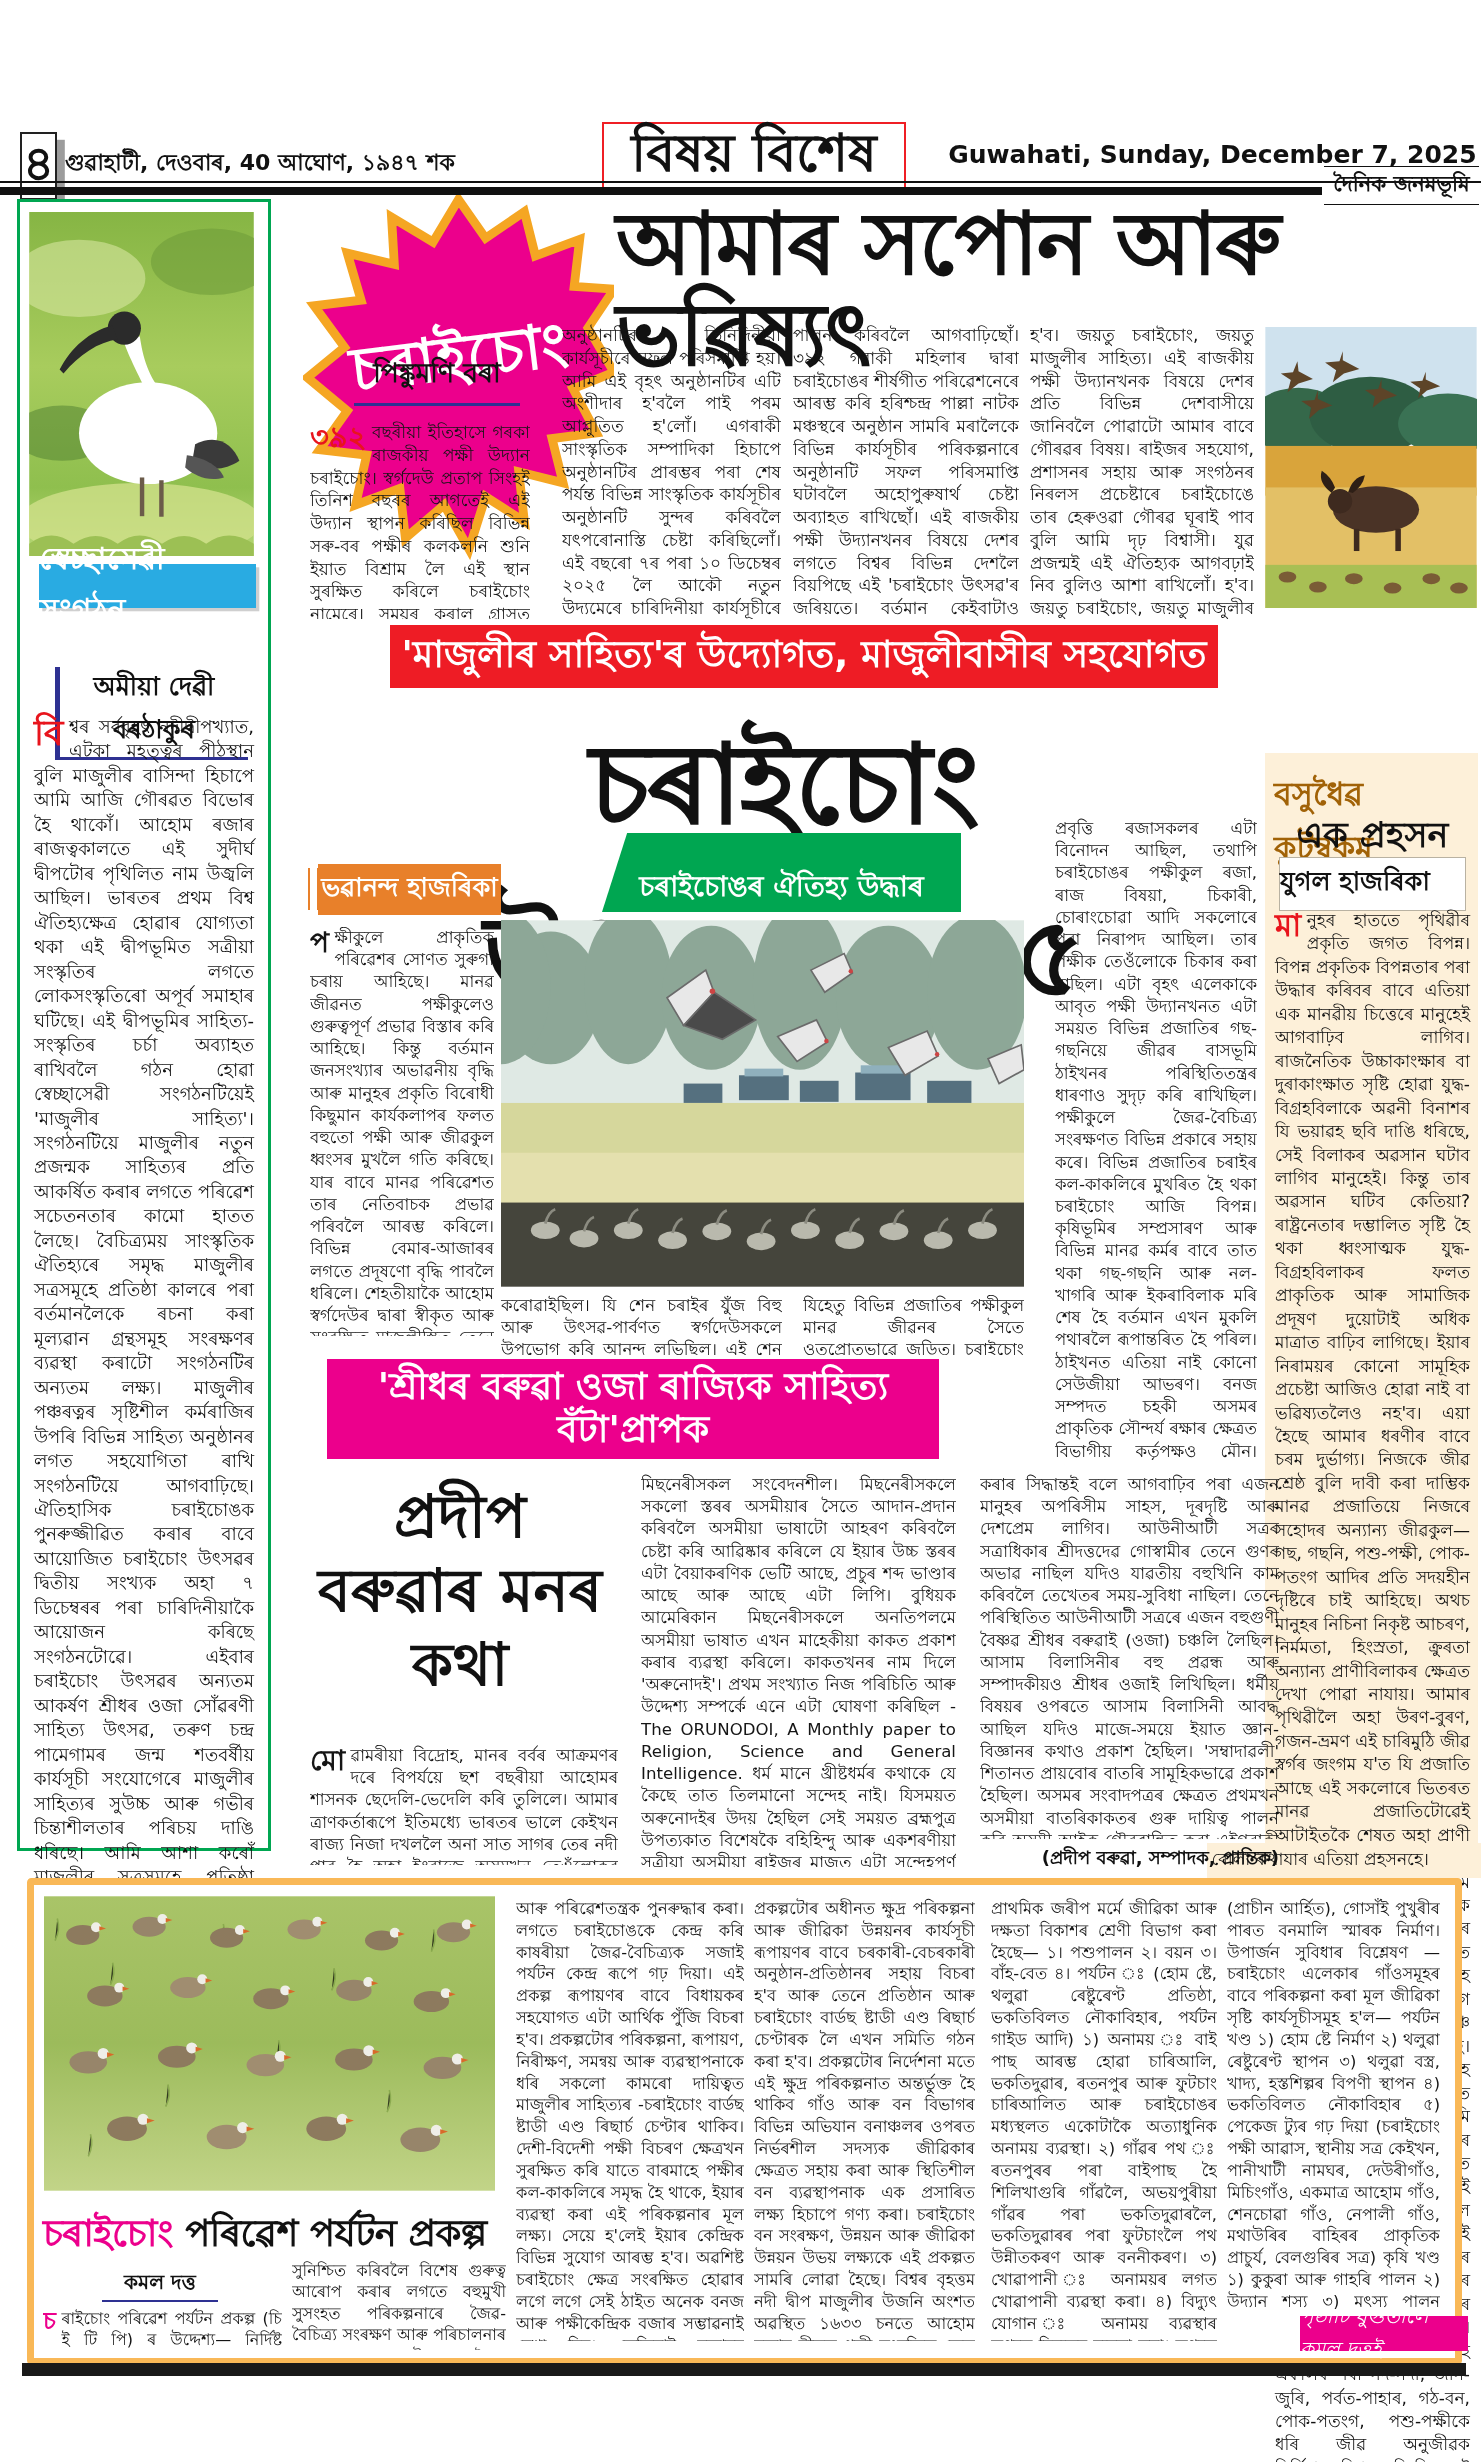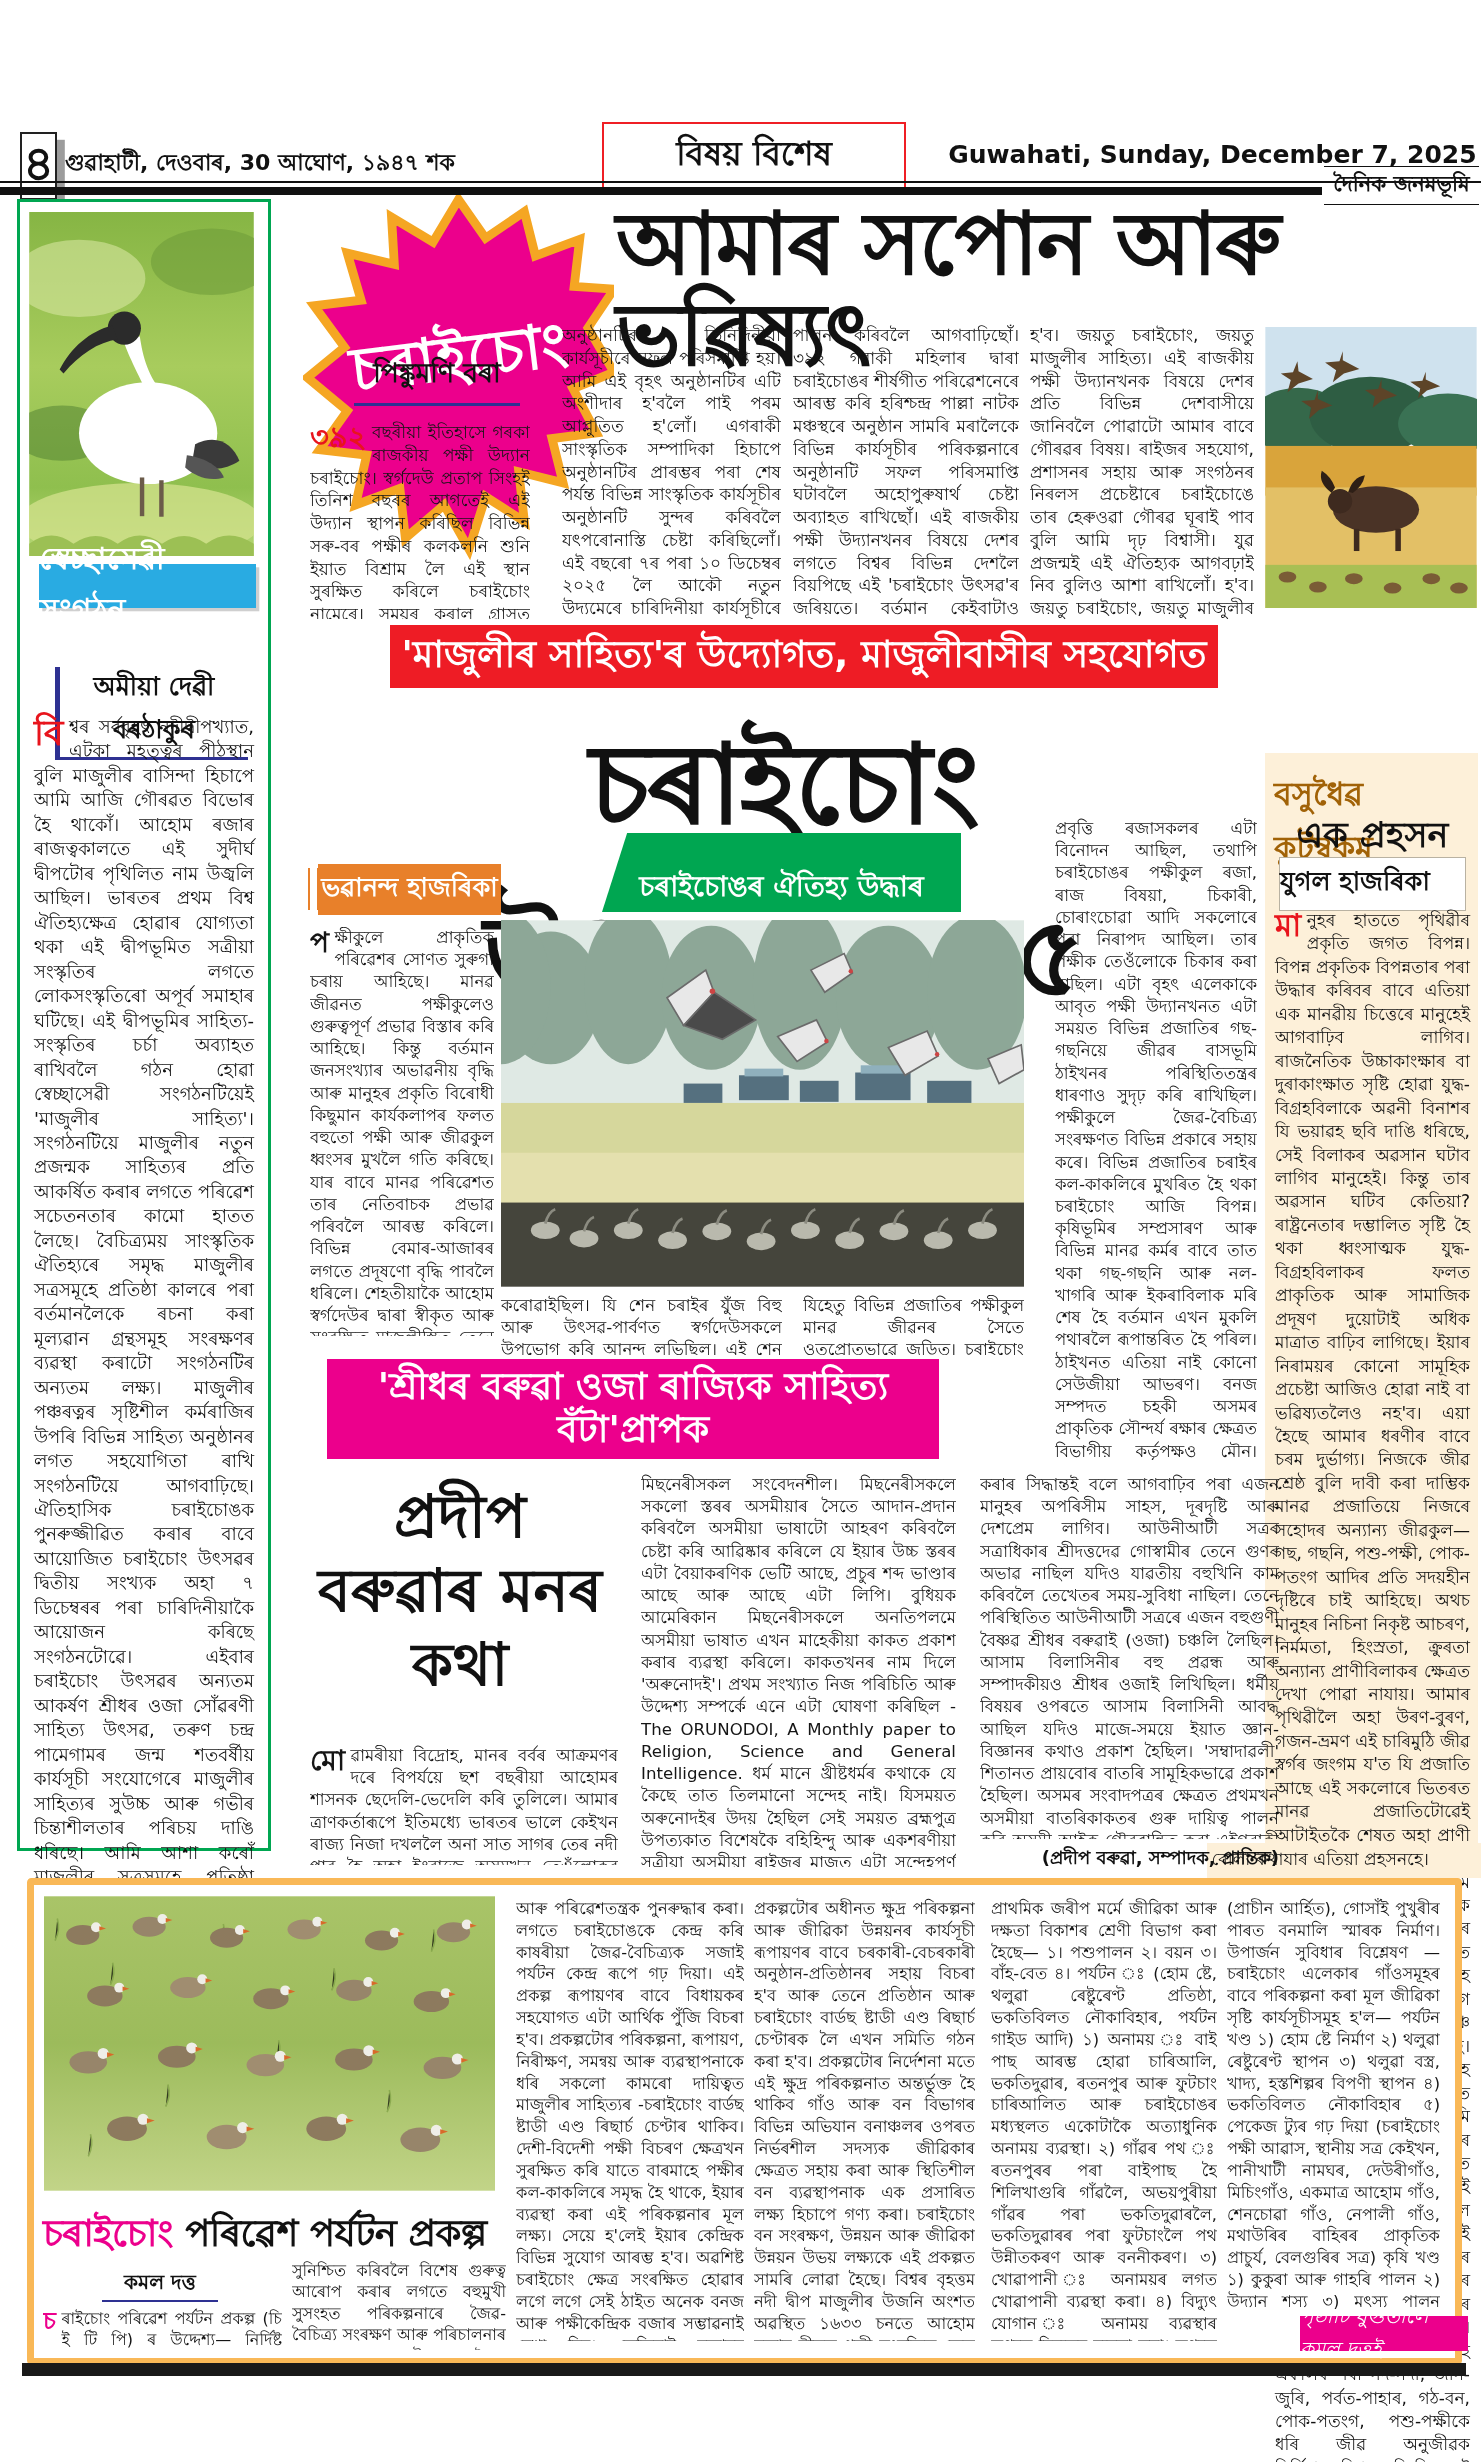--- a/index.html
+++ b/index.html
@@ -10,21 +10,21 @@
   .col{position:absolute;text-align:justify;font-size:17px;line-height:1.34;color:#151515;overflow:hidden;word-break:break-word;}
   .dropcap{font-size:35px;font-weight:bold;line-height:.9;float:left;margin:3.3px 5.5px 0 0;}
   .red{color:#e8141c;}
 
   
   #pageno-box{left:20px;top:132px;width:33px;height:64px;border:2.2px solid #222;background:#fff;
       box-shadow:7.8px 7.8px 0 #9c9c9c;display:flex;align-items:center;justify-content:center;
       font-size:48px;font-weight:bold;}
   #date-left{left:65px;top:145px;font-size:22px;font-weight:bold;}
   #section-box{left:602px;top:122px;width:300px;height:64px;border:2.2px solid #ef1f25;background:#fff;
-      display:flex;align-items:center;justify-content:center;font-size:33px;font-weight:800;}
+      display:flex;align-items:center;justify-content:center;font-size:52px;font-weight:800;}
   #date-right{right:4.4px;top:140px;font-size:25px;font-weight:bold;}
   #thin-rule{left:0;top:181px;width:1481px;height:2.2px;background:#111;}
   #thick-rule{left:0;top:187px;width:1322px;height:8.3px;background:#111;}
   #masthead-right{left:1324px;top:166px;width:155px;font-size:21px;font-weight:800;
       border-top:1.7px solid #111;border-bottom:1.7px solid #111;padding:1.1px 0;text-align:center;}
 
   
   #left-box{left:16.6px;top:199px;width:248px;height:1646px;border:3.9px solid #00a651;background:#fff;}
   #ibis-photo{left:29px;top:212px;width:225px;height:344px;}
   #left-banner{left:39px;top:564px;width:217px;height:44px;background:#29abe2;color:#fff;
@@ -101,21 +101,21 @@
       font-weight:800;transform:rotate(-7deg);}
 </style>
 </head>
 <body>
 
 <div id="page">
 
   <div class="abs" id="pageno-box">
     <span>৪</span>
   </div>
-  <div class="abs" id="date-left">গুৱাহাটী, দেওবাৰ, 30 আঘোণ, ১৯৪৭ শক</div>
+  <div class="abs" id="date-left">গুৱাহাটী, দেওবাৰ, 40 আঘোণ, ১৯৪৭ শক</div>
   <div class="abs" id="section-box">
     <span>বিষয় বিশেষ</span>
   </div>
   <div class="abs" id="date-right">Guwahati, Sunday, December 7, 2025</div>
   <div class="abs" id="thin-rule"></div>
   <div class="abs" id="thick-rule"></div>
   <div class="abs" id="masthead-right">দৈনিক জনমভূমি</div>
 
   <div class="abs" id="left-box"></div>
   <svg class="abs" id="ibis-photo" viewBox="0 0 406 622">

